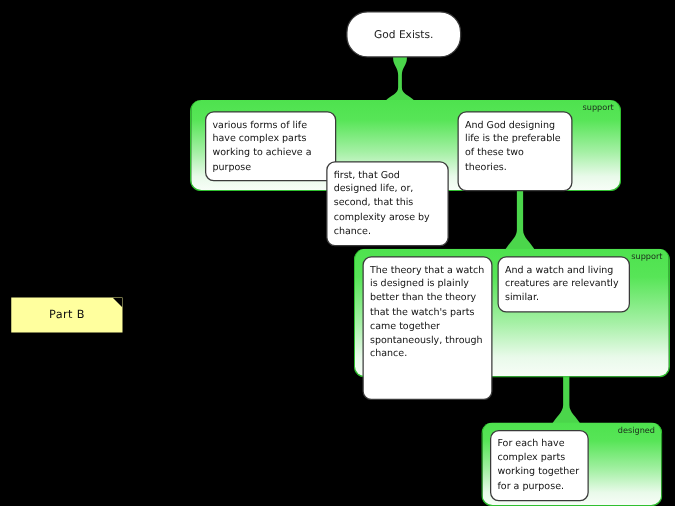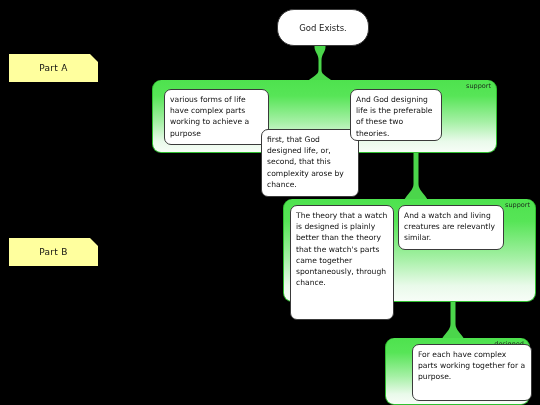--- a/index.html
+++ b/index.html
@@ -127,36 +127,32 @@
     </svg>
   </div>
 
   <div class="claim-node" style="left:277px; top:9px; width:92px; height:37px;">God Exists.</div>
 
   <div class="group" style="left:152px; top:80px; width:345px; height:73px;">
     <span class="group-label">support</span>
   </div>
   <div class="card" style="left:164px; top:89px; width:105px; height:56px;">various forms of life have complex parts working to achieve a purpose</div>
   <div class="card" style="left:261px; top:89px; width:98px; height:68px;margin-top:40px;">first, that God designed life, or, second, that this complexity arose by chance.</div>
-  <div class="card" style="left:350px; top:89px; width:92px; height:52px;">And God designing life is the preferable of these two theories.</div>
+  <div class="card" style="left:366px; top:89px; width:92px; height:64px;">And God designing life is the preferable of these two theories.</div>
 
   <div class="group" style="left:283px; top:199px; width:253px; height:103px;">
     <span class="group-label">support</span>
   </div>
   <div class="card" style="left:290px; top:205px; width:104px; height:115px;">The theory that a watch is designed is plainly better than the theory that the watch's parts came together spontaneously, through chance.</div>
   <div class="card" style="left:398px; top:205px; width:106px; height:45px;">And a watch and living creatures are relevantly similar.</div>
 
   <div class="group" style="left:385px; top:338px; width:145px; height:67px;">
     <span class="group-label">designed</span>
   </div>
-  <div class="card" style="left:392px; top:344px; width:120px; height:57px;margin-left:20px;">For each have complex parts working together for a purpose.</div>
+  <div class="card" style="left:392px; top:344px; width:79px; height:57px;">For each have complex parts working together for a purpose.</div>
 
-  <div class="sticky" style="left:9px; top:54px; width:89px; height:28px;">
-    <span>Part A</span>
-    <span class="fold"></span>
-  </div>
 
   <div class="sticky" style="left:9px; top:238px; width:89px; height:28px;">
     <span>Part B</span>
     <span class="fold"></span>
   </div>
 
 </div>
 
 </body></html>

